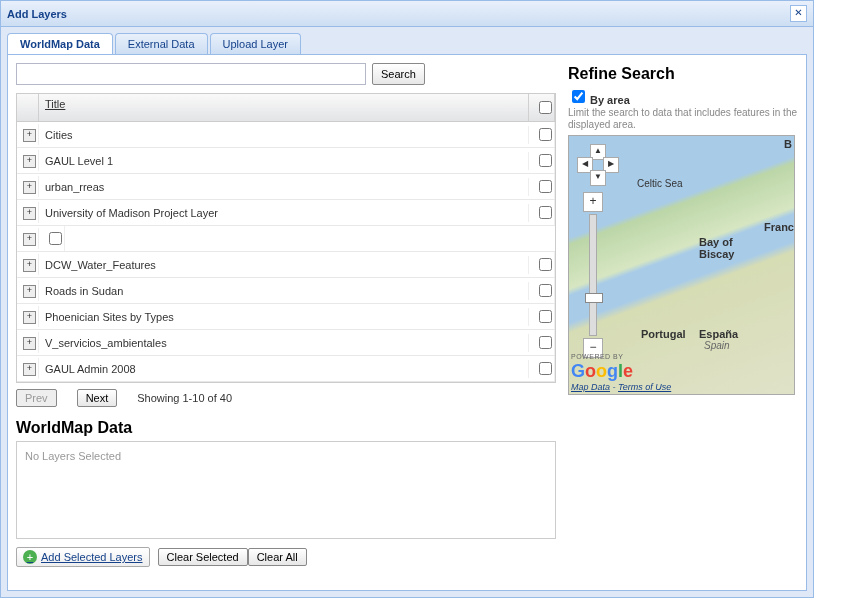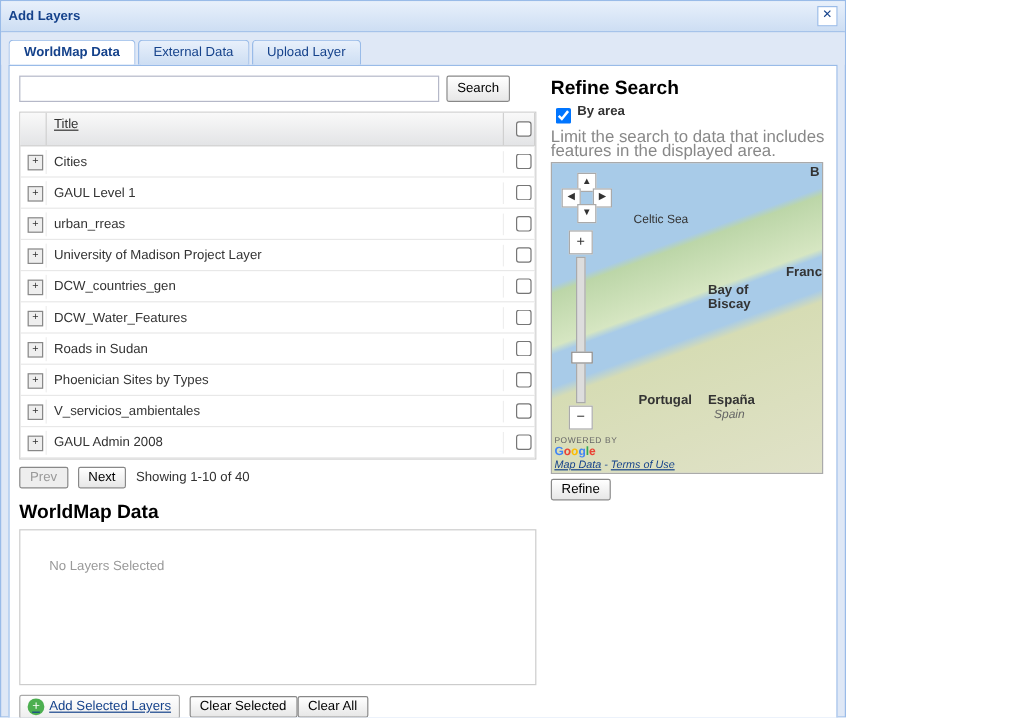--- a/index.html
+++ b/index.html
@@ -3,21 +3,21 @@
 <meta charset="utf-8">
 <style>
   body {
     margin: 0;
     font-family: Tahoma, Arial, sans-serif;
     font-size: 11px;
     background: #fff;
     color: #333;
   }
   .window {
-    width: 705px;
+    width: 814px;
     height: 598px;
     box-sizing: border-box;
     border: 1px solid #99bbe8;
     background: #dfe8f6;
     display: flex;
     flex-direction: column;
   }
   .titlebar {
     background: linear-gradient(#e8f0fb, #cddef3);
     border-bottom: 1px solid #99bbe8;
@@ -155,27 +155,27 @@
     line-height: 9px;
     text-align: center;
     color: #333;
     display: inline-block;
     background: #eee;
     cursor: pointer;
   }
   .pager {
     display: flex;
     align-items: center;
-    gap: 8px;
+    gap: 20px;
     margin-bottom: 10px;
   }
   .selected-box {
     border: 1px solid #ccc;
     height: 80px;
-    padding: 24px;
+    padding: 8px;
     color: #999;
     margin-bottom: 8px;
   }
   .action-row {
     display: flex;
     align-items: center;
     gap: 8px;
   }
   .link-btn {
     display: inline-flex;
@@ -195,28 +195,28 @@
     background: #4caf50;
     color: #fff;
     font-size: 11px;
     line-height: 14px;
     text-align: center;
     display: inline-block;
     text-decoration: none;
   }
   .refine-check {
     display: flex;
-    align-items: flex-start;
+    align-items: flex-end;
     gap: 2px;
     font-weight: bold;
     margin: 4px 0 1px 0;
   }
   .refine-desc {
     color: #888;
-    font-size: 14px;
+    font-size: 10px;
     line-height: 12px;
     margin-bottom: 4px;
   }
   .map-box {
     width: 225px;
     height: 258px;
     border: 1px solid #aaa;
     position: relative;
     background: linear-gradient(160deg, #a8cbe8 0%, #a8cbe8 30%, #bcd6a8 32%, #d6e6c2 45%, #a8cbe8 47%, #a8cbe8 55%, #d6dcb4 58%, #e0e2c8 100%);
     overflow: hidden;
@@ -341,21 +341,20 @@
           <div class="col col-title">urban_rreas</div>
           <div class="col col-check"><input type="checkbox" style=""></div>
         </div>
         <div class="grid-row">
           <div class="col col-expand"><span class="expand-icon">+</span></div>
           <div class="col col-title">University of Madison Project Layer</div>
           <div class="col col-check"><input type="checkbox" style=""></div>
         </div>
         <div class="grid-row">
           <div class="col col-expand"><span class="expand-icon">+</span></div>
-          <div class="col col-title">DCW_countries_gen</div>
           <div class="col col-check"><input type="checkbox" style=""></div>
         </div>
         <div class="grid-row">
           <div class="col col-expand"><span class="expand-icon">+</span></div>
           <div class="col col-title">DCW_Water_Features</div>
           <div class="col col-check"><input type="checkbox" style=""></div>
         </div>
         <div class="grid-row">
           <div class="col col-expand"><span class="expand-icon">+</span></div>
           <div class="col col-title">Roads in Sudan</div>
@@ -428,28 +427,25 @@
         <span class="map-label" style="left:68px;top:42px">Celtic Sea</span>
         <span class="map-label bold" style="left:130px;top:100px;white-space:pre">Bay of
 Biscay</span>
         <span class="map-label bold" style="right:0;top:85px">Franc</span>
         <span class="map-label bold" style="left:72px;top:192px">Portugal</span>
         <span class="map-label bold" style="left:130px;top:192px">España</span>
         <span class="map-label italic" style="left:135px;top:204px">Spain</span>
 
         <div class="map-footer">
           <span style="font-size:7px;letter-spacing:0.5px">POWERED BY</span>
-          <span class="google-logo" style="font-size:10px;font-weight:bold">
+          <span class="google-logo" style="font-size:18px;font-weight:bold">
             <span class="g-blue">G</span><span class="g-red">o</span><span class="g-yellow">o</span><span class="g-blue">g</span><span class="g-green">l</span><span class="g-red">e</span>
           </span>
           <span class="map-links">
             <a>Map Data</a> -
             <a>Terms of Use</a>
           </span>
         </div>
       </div>
 
-      <div style="margin-top:4px">
-        <button class="std-btn">Refine</button>
-      </div>
     </div>
   </div>
 </div>
 
 </body></html>

